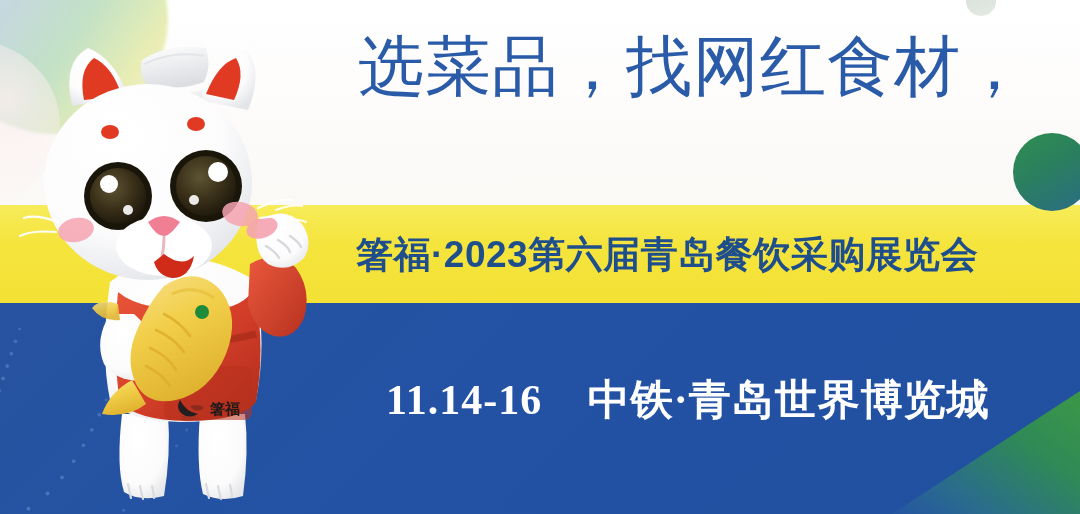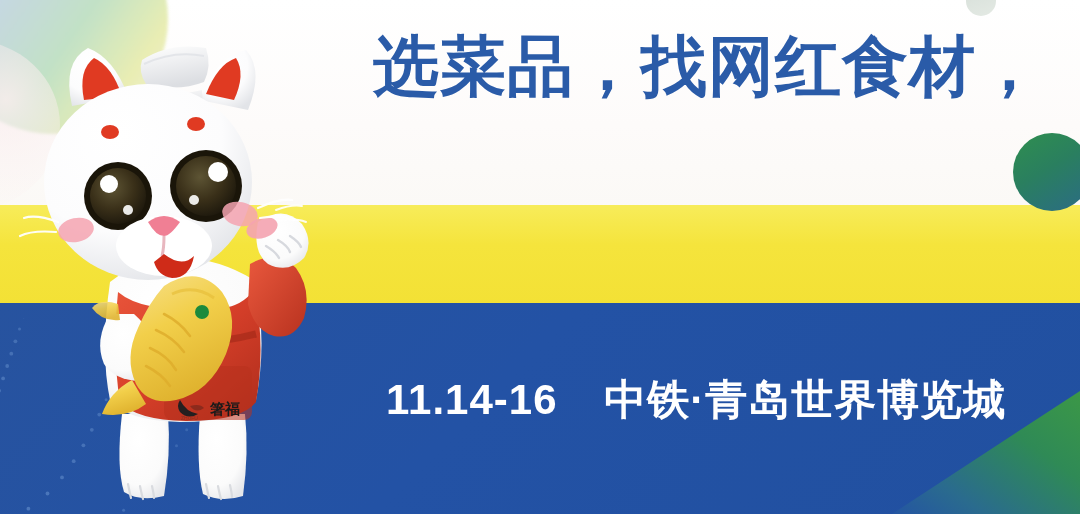--- a/index.html
+++ b/index.html
@@ -98,25 +98,24 @@
     width: 340px; height: 500px;
   }
 
   
   .headline {
     position: absolute;
     left: 358px; top: 24px;
     width: 700px;
     color: #2a5ba8;
     font-size: 66px;
-    font-weight: 700;
+    font-weight: 400;
     line-height: 85px;
     letter-spacing: 1px;
     white-space: nowrap;
-    text-align: center;
   }
   .headline .line { display: block; }
 
   .subtitle {
     position: absolute;
     left: 356px; top: 232px;
     width: 724px;
     color: #1f4e8c;
     font-size: 37px;
     font-weight: 700;
@@ -128,20 +127,21 @@
   .datevenue {
     position: absolute;
     left: 386px; top: 374px;
     width: 694px;
     color: #ffffff;
     font-size: 42px;
     font-weight: 700;
     line-height: 52px;
     letter-spacing: 1px;
     white-space: nowrap;
+    font-family: Liberation Serif, serif;
   }
   .datevenue .dates { margin-right: 34px; }
 </style>
 </head>
 <body>
 
 <div id="banner">
 
   <div class="bg-white"></div>
   <div class="bg-yellow"></div>
@@ -354,19 +354,20 @@
         <path d="M244 194 q22 -10 34 -8"></path>
           <path d="M246 204 q24 -4 34 2"></path>
       </g>
     </g>
   </svg>
 
   <div class="headline">
     <span class="line">选菜品，找网红食材，</span>
   </div>
 
+  <div class="subtitle">箸福·2023第六届青岛餐饮采购展览会</div>
 
   <div class="datevenue">
     <span class="dates">11.14-16</span>
     <span>中铁·青岛世界博览城</span>
   </div>
 
 </div>
 
 </body></html>

